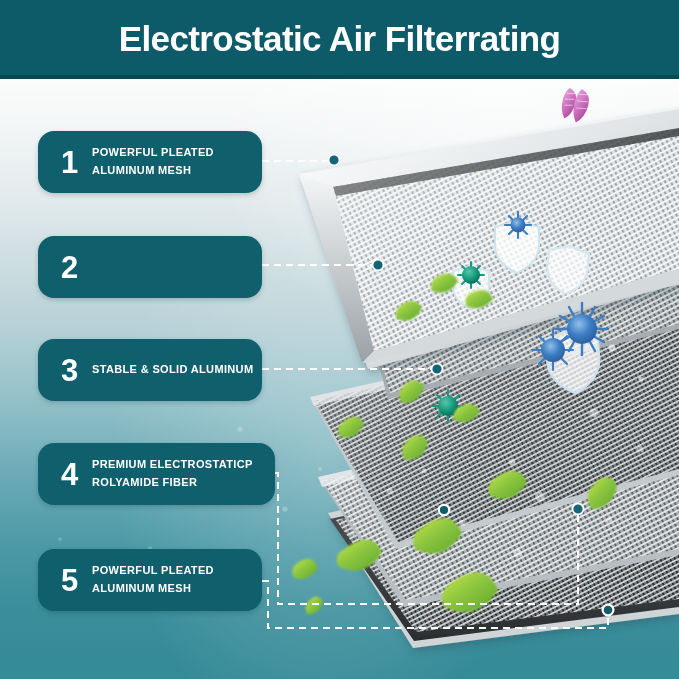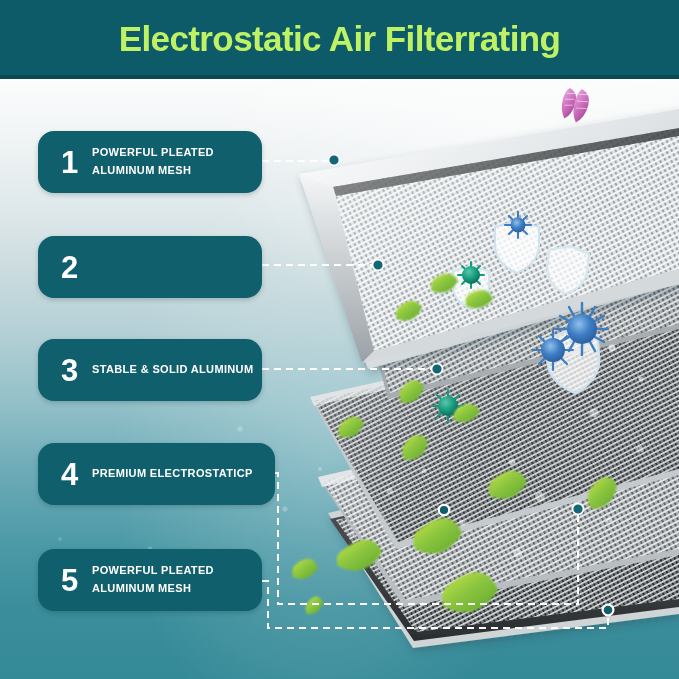--- a/index.html
+++ b/index.html
@@ -10,21 +10,21 @@
   }
   #stage{position:relative;width:679px;height:679px;overflow:hidden;}
 
   
   #header{
     position:absolute;left:0;top:0;width:679px;height:79px;
     background:#0d5a68;
     display:flex;align-items:center;justify-content:center;
   }
   #header-title{
-    color:#bef264;font-size:35px;font-weight:bold;
+    color:#ffffff;font-size:35px;font-weight:bold;
     letter-spacing:-0.6px;white-space:nowrap;
     line-height:1;margin-top:-2px;
   }
   #header-rule{
     position:absolute;left:0;top:75px;width:679px;height:4px;
     background:#0a4854;
   }
 
   
   #bg{
@@ -406,20 +406,21 @@
     <div class="label-num">3</div>
     <div class="label-text">
       <span>STABLE &amp; SOLID ALUMINUM</span>
     </div>
   </div>
 
   <div class="label-box" style="left:38px;top:443px;width:237px;height:62px;">
     <div class="label-num">4</div>
     <div class="label-text">
       <span>PREMIUM ELECTROSTATICP</span>
+      <span>ROLYAMIDE FIBER</span>
     </div>
   </div>
 
   <div class="label-box" style="left:38px;top:549px;width:224px;height:62px;">
     <div class="label-num">5</div>
     <div class="label-text">
       <span>POWERFUL PLEATED</span>
       <span>ALUMINUM MESH</span>
     </div>
   </div>

